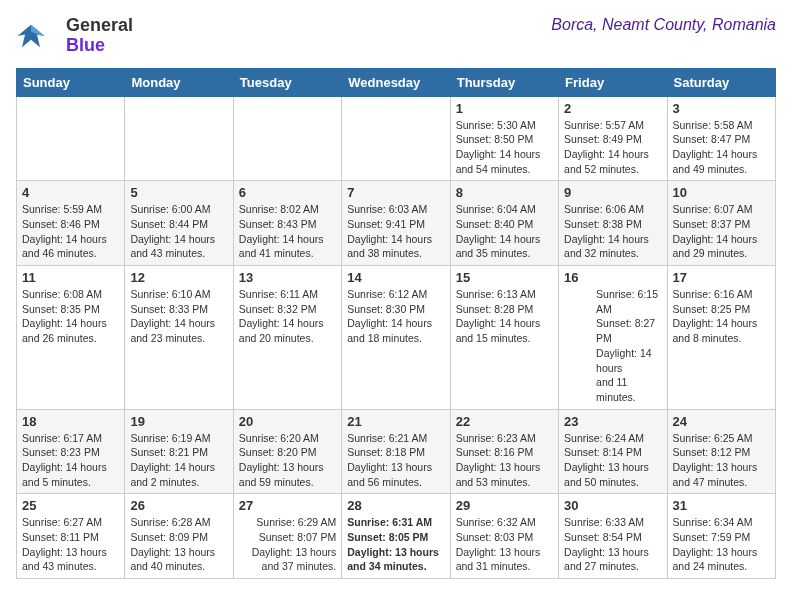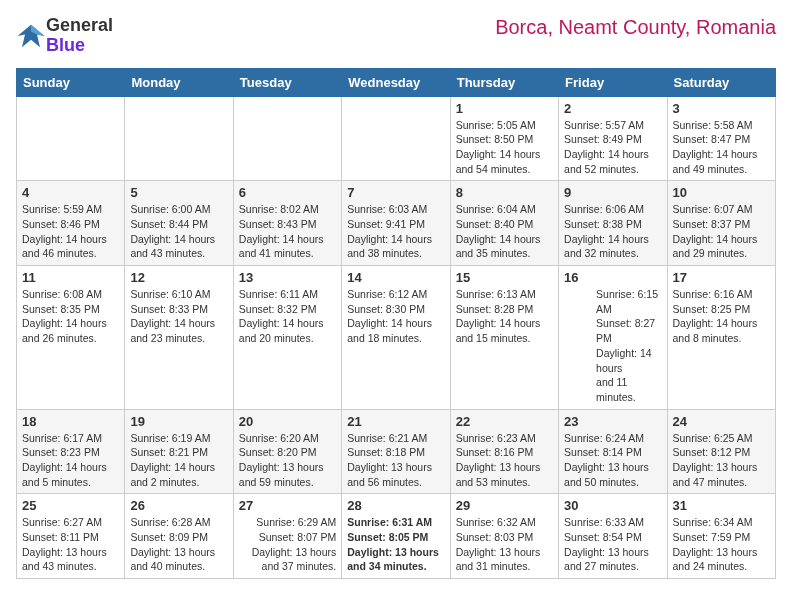--- a/index.html
+++ b/index.html
@@ -12,21 +12,21 @@
     }
     .header {
       display: flex;
       justify-content: space-between;
       align-items: flex-start;
       margin-bottom: 12px;
     }
     .logo {
       display: flex;
       align-items: center;
-      gap: 0;
+      gap: 20px;
     }
     .logo-text {
       display: flex;
       flex-direction: column;
       line-height: 1.1;
     }
     .logo-general {
       font-size: 18px;
       font-weight: bold;
       color: #333;
@@ -42,22 +42,23 @@
     }
     .title-section {
       text-align: right;
     }
     .main-title {
       font-size: 36px;
       font-weight: bold;
       color: #333;
     }
     .subtitle {
-      font-size: 20px;
-      color: #be185d;
+      font-size: 16px;
+      color: #4c1d95;
+      font-style: italic;
     }
     table {
       width: 100%;
       border-collapse: collapse;
       table-layout: fixed;
       border-radius: 13px;
     }
     thead tr th {
       background: #2e6da4;
       color: #fff;
@@ -128,21 +129,21 @@
       </tr>
   </thead>
   <tbody id="calendar-body">
   <tr>
         <td class="empty-cell"></td>
         <td class="empty-cell"></td>
         <td class="empty-cell"></td>
         <td class="empty-cell"></td>
         <td>
           <span class="day-number">1</span>
-          <div class="day-info" style="white-space: pre-line;">Sunrise: 5:05 AM
+          <div class="day-info" style="white-space: pre-line;">Sunrise: 5:30 AM
 Sunset: 8:50 PM
 Daylight: 14 hours
 and 54 minutes.</div>
         </td>
         <td>
           <span class="day-number">2</span>
           <div class="day-info" style="white-space: pre-line;">Sunrise: 5:57 AM
 Sunset: 8:49 PM
 Daylight: 14 hours
 and 52 minutes.</div>

